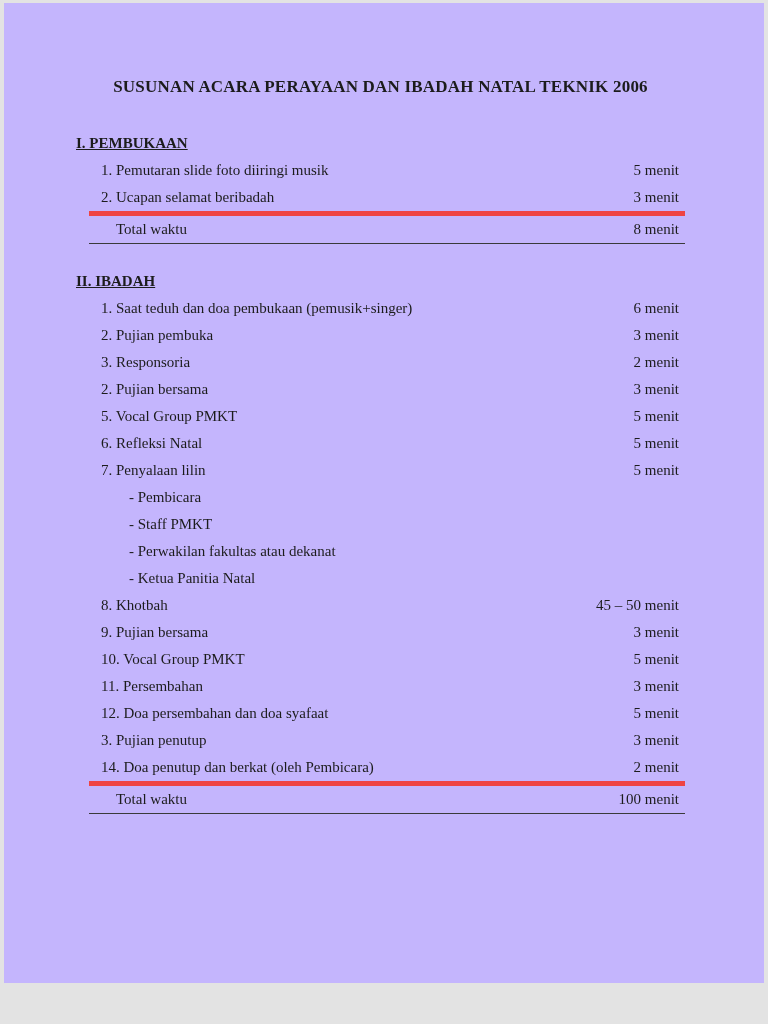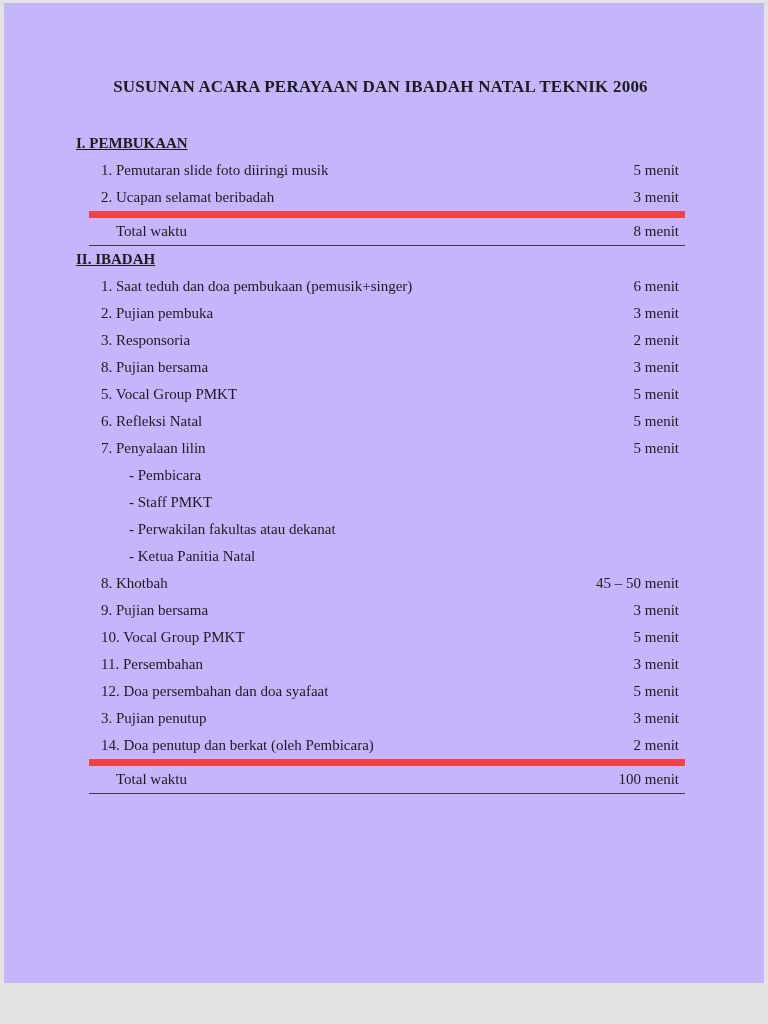--- a/index.html
+++ b/index.html
@@ -29,41 +29,42 @@
     letter-spacing: 0.2px;
   }
   .heading {
     font-size: 15px;
     font-weight: bold;
     line-height: 27px;
     margin: 0;
     text-decoration: underline;
   }
   .heading.second {
+    margin-top: 24px;
   }
   .row {
     display: flex;
     justify-content: space-between;
     align-items: center;
     font-size: 15px;
     line-height: 27px;
   }
   .row.item {
     padding-left: 25px;
   }
   .row.subitem {
     padding-left: 53px;
   }
   .row .duration {
     white-space: nowrap;
     padding-right: 6px;
   }
   .row.total {
     margin-left: 13px;
-    border-top: 7px solid #ef4444;
+    border-top: 5px solid #ef4444;
     border-bottom: 1px solid #3a3a3a;
     padding-left: 27px;
     gap: 21px;
   }
 </style>
 </head>
 <body>
 
 <div class="page">
 
@@ -96,21 +97,21 @@
     </div>
     <div class="row item">
       <span>2. Pujian pembuka</span>
       <span class="duration">3 menit</span>
     </div>
     <div class="row item">
       <span>3. Responsoria</span>
       <span class="duration">2 menit</span>
     </div>
     <div class="row item">
-      <span>8. Pujian bersama</span>
+      <span>2. Pujian bersama</span>
       <span class="duration">3 menit</span>
     </div>
     <div class="row item">
       <span>5. Vocal Group PMKT</span>
       <span class="duration">5 menit</span>
     </div>
     <div class="row item">
       <span>6. Refleksi Natal</span>
       <span class="duration">5 menit</span>
     </div>

